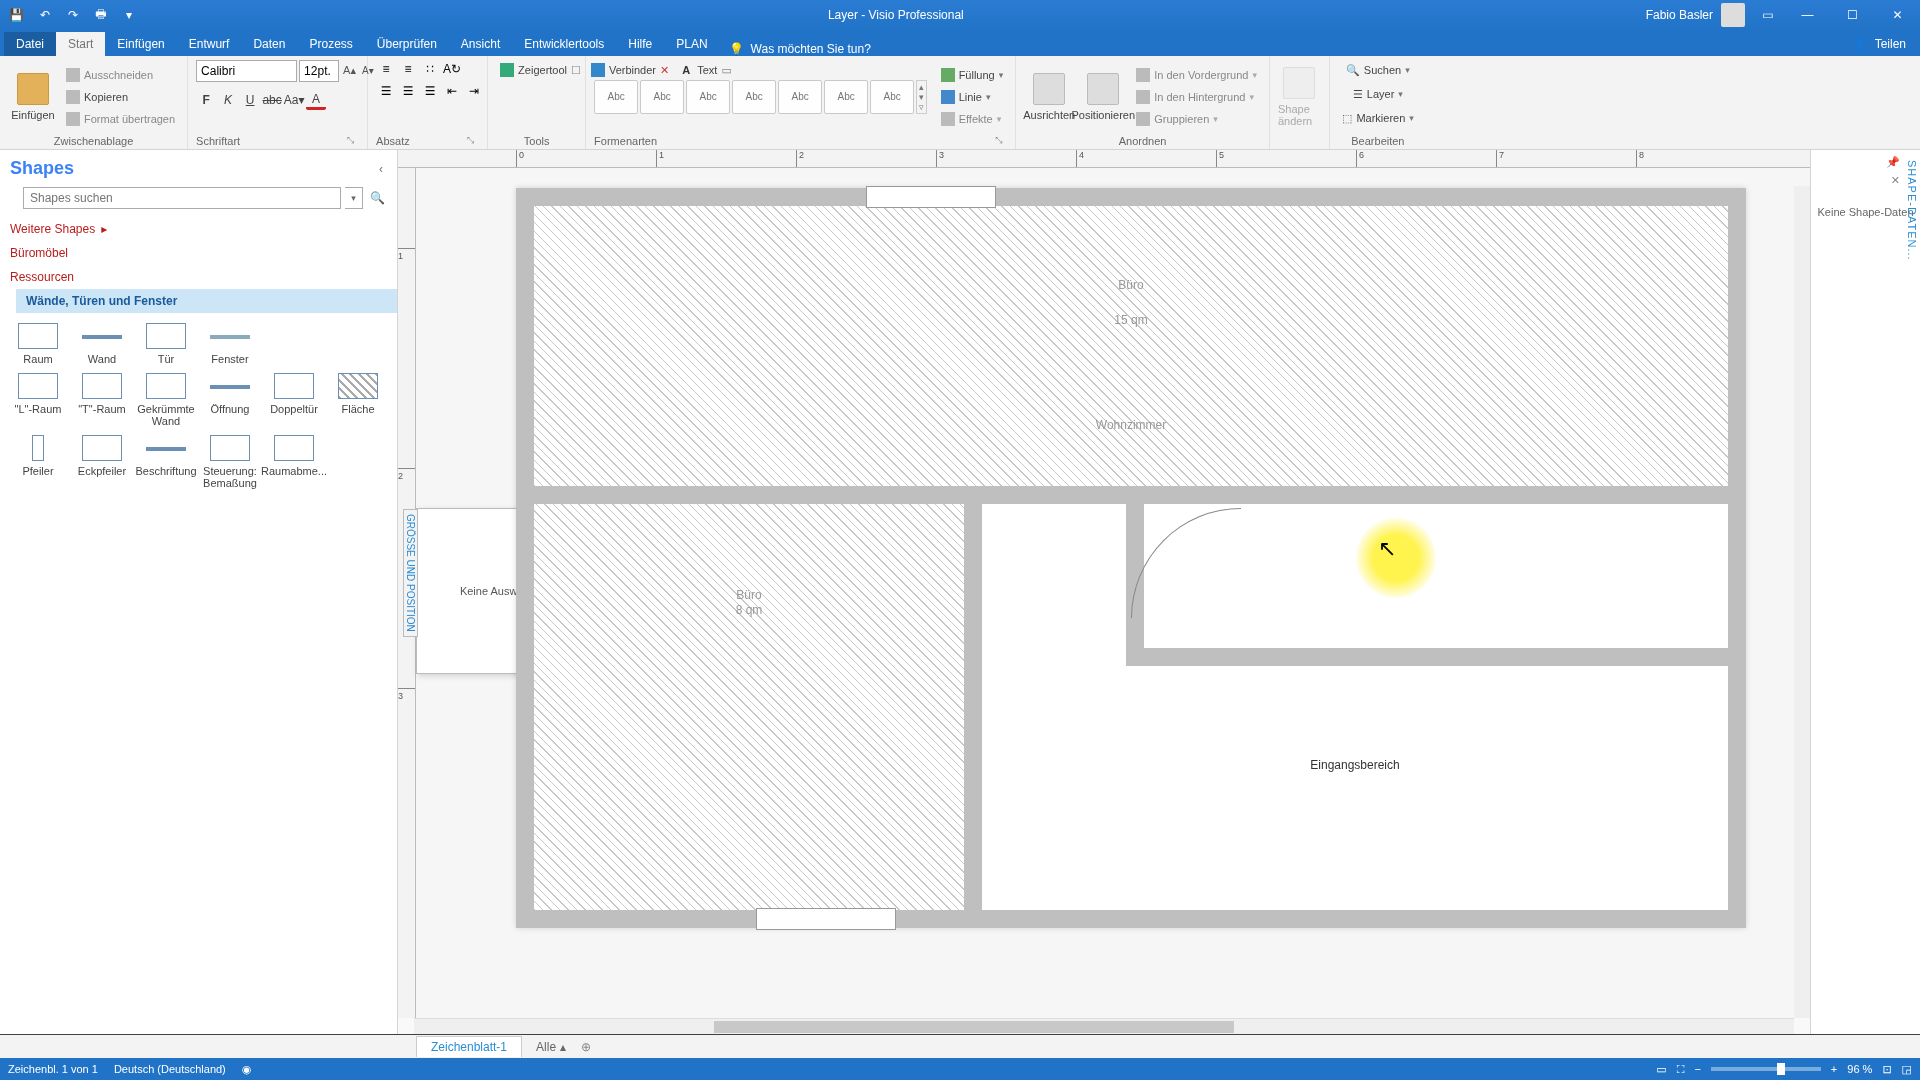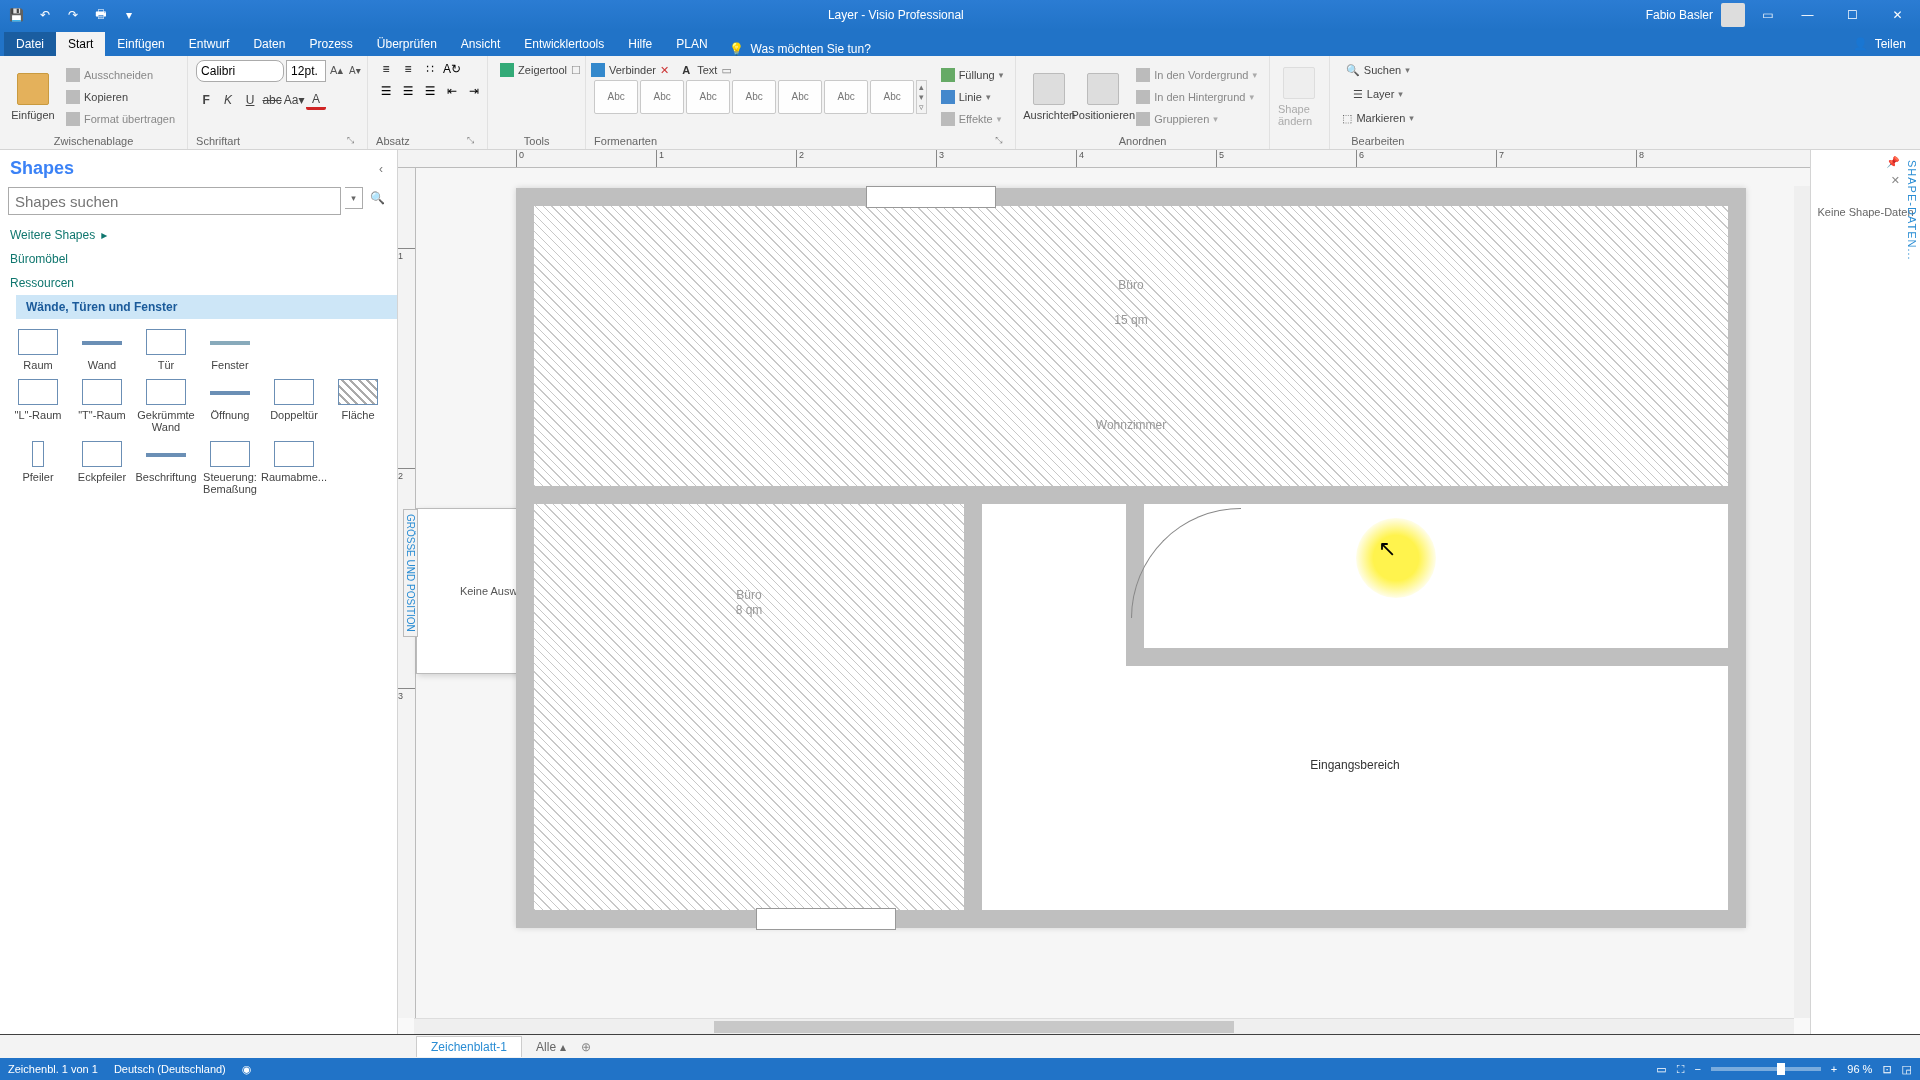--- a/index.html
+++ b/index.html
@@ -11,21 +11,21 @@
 .titlebar .qat span { width: 22px; height: 22px; display: inline-flex; align-items: center; justify-content: center; border-radius: 2px; cursor: default; }
 .titlebar .title { flex: 1; text-align: center; font-size: 12px; }
 .titlebar .user { display: flex; align-items: center; gap: 8px; padding-right: 6px; font-size: 12px; }
 .avatar { width: 24px; height: 24px; background: #ddd; border-radius: 2px; display: inline-block; }
 .winbtns { display: flex; }
 .winbtns span { width: 45px; height: 30px; display: inline-flex; align-items: center; justify-content: center; }
 
 
 .tabs { height: 26px; background: #2173c7; display: flex; align-items: flex-end; padding-left: 4px; }
 .tab { padding: 5px 12px; color: #fff; font-size: 12px; cursor: default; }
-.tab.active { background: #f3f3f3; color: #000000; }
+.tab.active { background: #f3f3f3; color: #737373; }
 .tell-me { display: flex; align-items: center; padding: 0 10px; color: #fff; gap: 6px; font-size: 12px; }
 .tabs .spacer { flex: 1; }
 .share { color: #fff; padding: 5px 14px; display: flex; align-items: center; gap: 6px; }
 
 
 .ribbon { height: 94px; background: #f3f3f3; border-bottom: 1px solid #d4d4d4; display: flex; }
 .group { border-right: 1px solid #e1e1e1; padding: 4px 8px 2px; display: flex; flex-direction: column; justify-content: space-between; }
 .group .label { text-align: center; font-size: 11px; color: #666; padding-top: 2px; }
 .group .body { flex: 1; display: flex; align-items: center; gap: 4px; }
 .bigbtn { display: flex; flex-direction: column; align-items: center; justify-content: center; width: 50px; height: 66px; font-size: 11px; color: #444; }
@@ -46,24 +46,24 @@
 
 
 .content { display: flex; height: calc(100% - 30px - 26px - 94px - 24px - 22px); }
 
 
 .shapes-pane { width: 398px; border-right: 1px solid #d4d4d4; display: flex; flex-direction: column; background: #fff; }
 .shapes-h { display: flex; align-items: center; padding: 8px 10px; }
 .shapes-h h2 { font-weight: 700; font-size: 18px; color: #3b82f6; flex: 1; }
 .collapse { color: #777; padding: 2px 4px; }
 .search-row { display: flex; padding: 0 8px; margin-bottom: 8px; gap: 4px; }
-.search-row input { flex: 1; height: 28px; border: 1px solid #ababab; padding: 0 6px; font-size: 15px; }
+.search-row input { flex: 1; height: 22px; border: 1px solid #ababab; padding: 0 6px; font-size: 12px; margin-left: 15px; }
 .search-row .dd { width: 18px; height: 22px; border: 1px solid #ababab; border-left: none; display: flex; align-items: center; justify-content: center; font-size: 9px; color: #666; }
 .search-row .go { width: 22px; height: 22px; display: flex; align-items: center; justify-content: center; color: #555; }
-.stencil { padding: 5px 10px; font-size: 12px; color: #0f766e; cursor: default; display: flex; align-items: center; gap: 6px; }
+.stencil { padding: 5px 10px; font-size: 12px; color: #b91c1c; cursor: default; display: flex; align-items: center; gap: 6px; }
 .stencil.active { background: #cde6f7; color: #1a5a9a; font-weight: 600; margin-left: 16px; }
 .shape-grid { padding: 10px 6px; display: flex; flex-wrap: wrap; }
 .shape-item { width: 64px; display: flex; flex-direction: column; align-items: center; font-size: 11px; color: #444; margin-bottom: 8px; text-align: center; cursor: grab; }
 .shape-item .sic { width: 40px; height: 26px; border: 1px solid #6b8fb5; background: #fff; margin-bottom: 4px; }
 .shape-item .sic.wand { height: 4px; background: #6b8fb5; margin-top: 12px; margin-bottom: 14px; border: none; }
 .shape-item .sic.flache { background: repeating-linear-gradient(45deg,#aaa,#aaa 2px,#fff 2px,#fff 6px); }
 
 
 .canvas-wrap { flex: 1; position: relative; background: #f9f9f9; display: flex; flex-direction: column; }
 .ruler-h { height: 18px; background: #f3f3f3; border-bottom: 1px solid #bbb; display: flex; font-size: 9px; color: #555; position: relative; }
@@ -176,21 +176,21 @@
       </div>
     </div>
     <div class="grouplabel-row">
         <div class="label">Zwischenablage</div>
       </div>
   </div>
 
   <div class="group" style="width:180px">
     <div class="body" style="flex-direction:column;align-items:flex-start">
       <div style="display:flex;gap:2px">
-        <input class="combo" style="width: 88px; border-radius: 8px;" value="Calibri">
+        <input class="combo" style="width: 101px;" value="Calibri">
         <input class="combo" style="width: 40px;" value="12pt.">
         <span style="font-size:11px;color:#555;padding:4px 2px">A▴</span>
         <span style="font-size:10px;color:#555;padding:5px 2px">A▾</span>
       </div>
       <div class="fontbtns">
         <span style="font-weight:bold">F</span>
         <span style="font-style:italic">K</span>
         <span style="text-decoration:underline">U</span>
         <span style="text-decoration:line-through">abc</span>
         <span>Aa▾</span>

